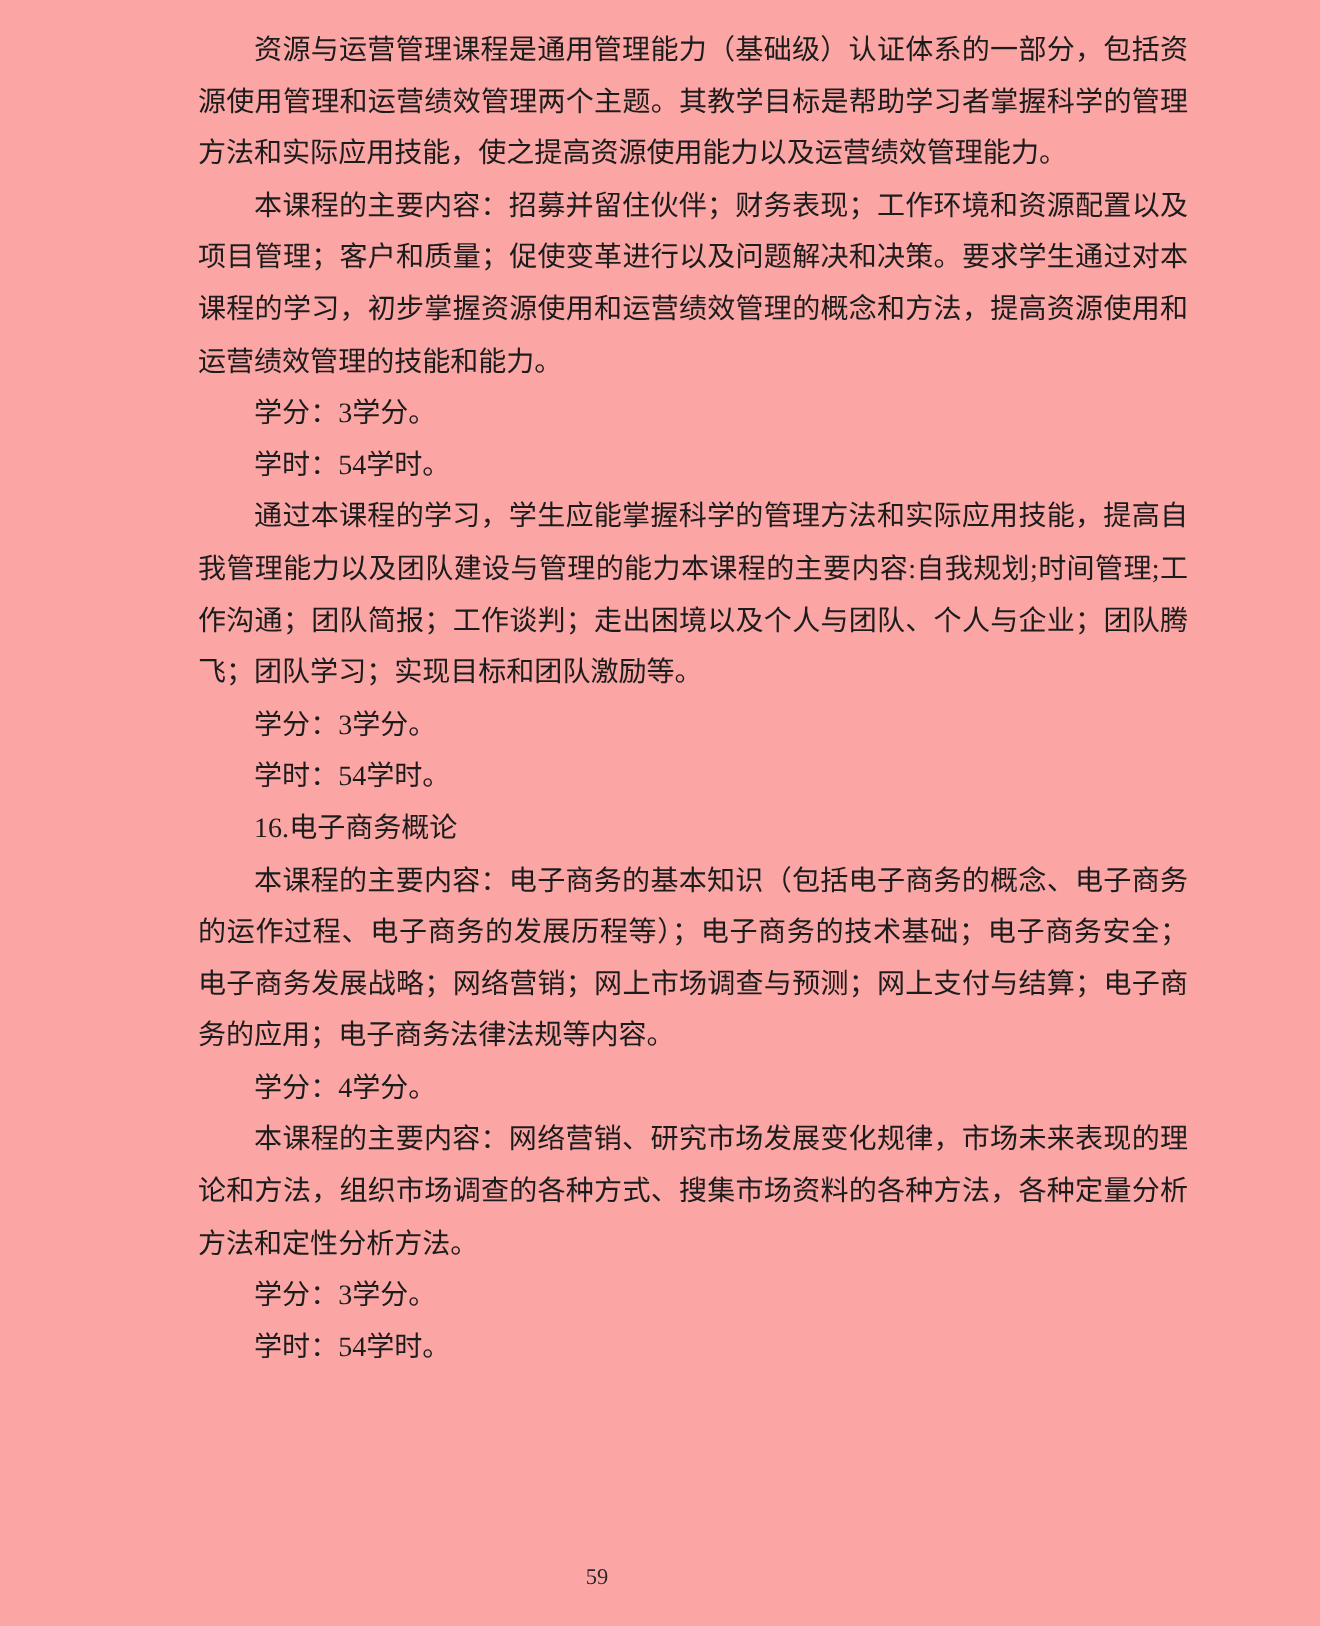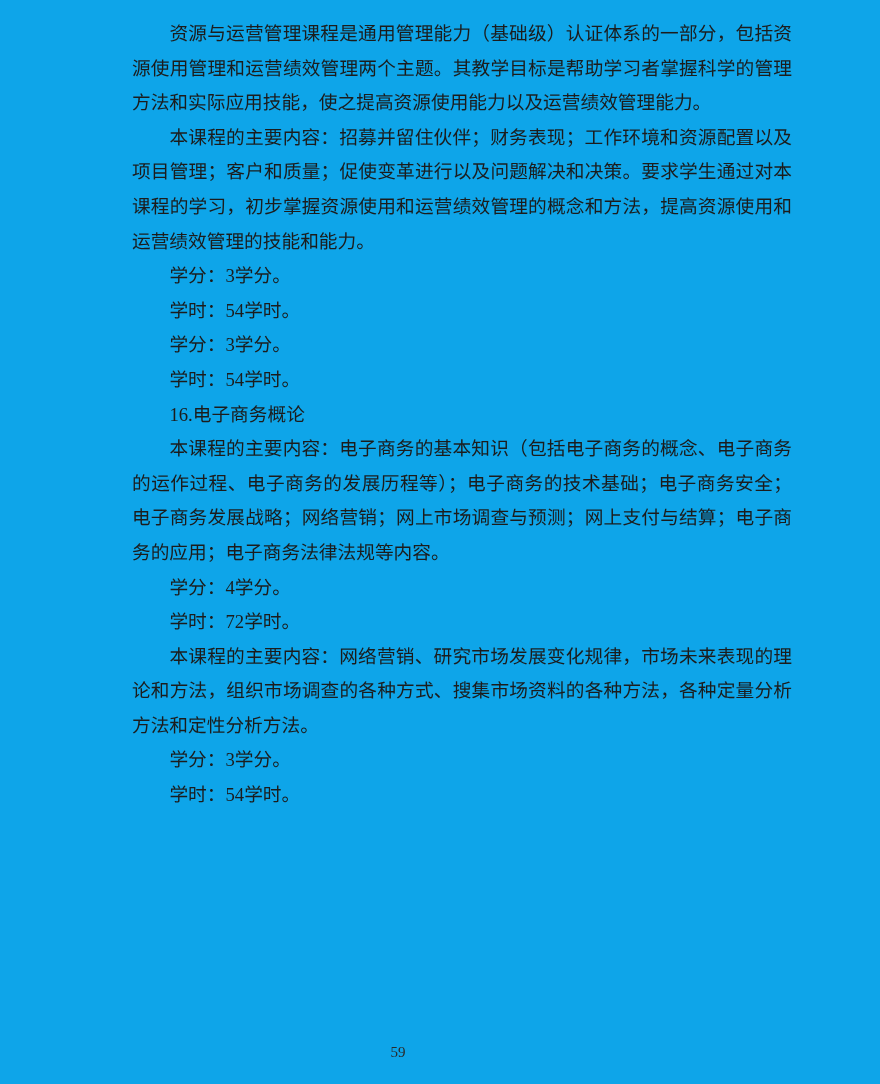--- a/index.html
+++ b/index.html
@@ -11,21 +11,21 @@
     height: 1084px;
     position: relative;
     overflow: hidden;
     background: #ffffff;
     font-family: "Liberation Serif", "DejaVu Serif", serif;
     color: #1c1c1c;
   }
   .page {
     position: absolute;
     inset: 0;
-    background: #0ea5e9;
+    background: #fca5a5;
   }
   .content {
     position: absolute;
     top: 17px;
     left: 132px;
     width: 660px;
     font-size: 18.7px;
     line-height: 34.6px;
     text-align: justify;
   }
@@ -47,24 +47,24 @@
 </style>
 </head>
 <body>
 
 <div class="page">
   <div class="content">
     <p>资源与运营管理课程是通用管理能力（基础级）认证体系的一部分，包括资源使用管理和运营绩效管理两个主题。其教学目标是帮助学习者掌握科学的管理方法和实际应用技能，使之提高资源使用能力以及运营绩效管理能力。</p>
     <p>本课程的主要内容：招募并留住伙伴；财务表现；工作环境和资源配置以及项目管理；客户和质量；促使变革进行以及问题解决和决策。要求学生通过对本课程的学习，初步掌握资源使用和运营绩效管理的概念和方法，提高资源使用和运营绩效管理的技能和能力。</p>
     <p>学分：3学分。</p>
     <p>学时：54学时。</p>
+    <p>通过本课程的学习，学生应能掌握科学的管理方法和实际应用技能，提高自我管理能力以及团队建设与管理的能力本课程的主要内容:自我规划;时间管理;工作沟通；团队简报；工作谈判；走出困境以及个人与团队、个人与企业；团队腾飞；团队学习；实现目标和团队激励等。</p>
     <p>学分：3学分。</p>
     <p>学时：54学时。</p>
     <p>16.电子商务概论</p>
     <p>本课程的主要内容：电子商务的基本知识（包括电子商务的概念、电子商务的运作过程、电子商务的发展历程等）；电子商务的技术基础；电子商务安全；电子商务发展战略；网络营销；网上市场调查与预测；网上支付与结算；电子商务的应用；电子商务法律法规等内容。</p>
     <p>学分：4学分。</p>
-    <p>学时：72学时。</p>
     <p>本课程的主要内容：网络营销、研究市场发展变化规律，市场未来表现的理论和方法，组织市场调查的各种方式、搜集市场资料的各种方法，各种定量分析方法和定性分析方法。</p>
     <p>学分：3学分。</p>
     <p>学时：54学时。</p>
   </div>
   <div class="page-number">59</div>
 </div>
 
 </body></html>

